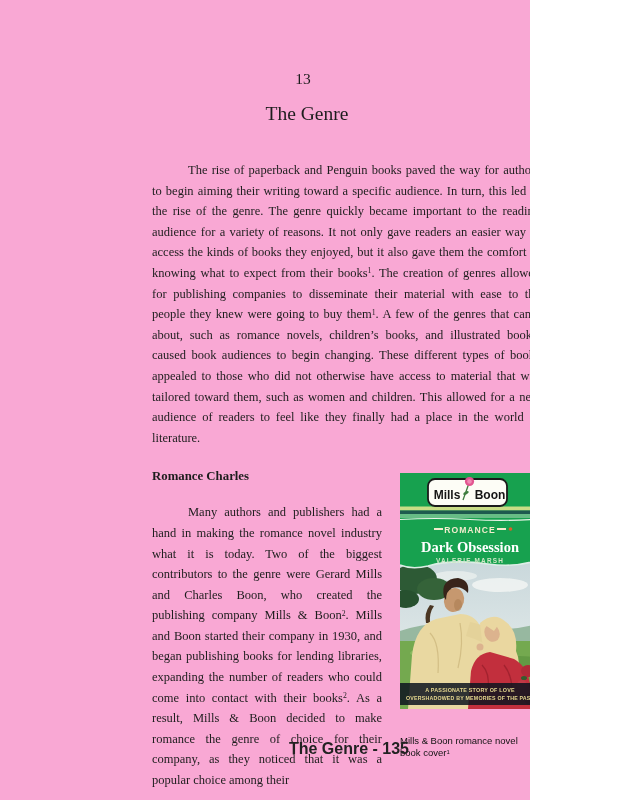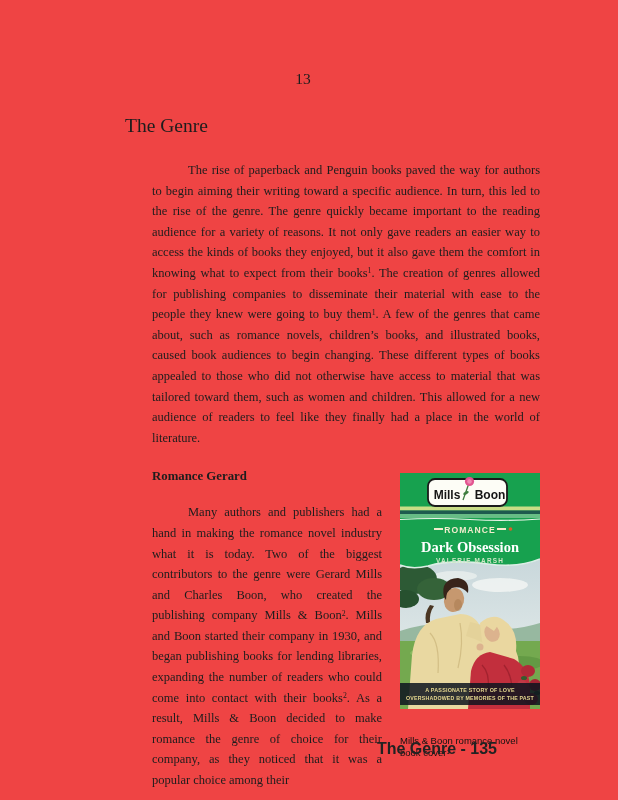--- a/index.html
+++ b/index.html
@@ -1,21 +1,21 @@
 <!DOCTYPE html>
 <html><head>
 <meta charset="utf-8">
 <style>
   html,body { margin:0; padding:0; background:#ffffff; }
   .page {
-    position:relative; width:618px; height:800px; background:#ef4444;
+    position:relative; width:530px; height:800px; background:#f9a8d4;
     font-family:"Liberation Serif","DejaVu Serif",serif; color:#1d1d1d; overflow:hidden;
   }
   .chapter-number { position:absolute; top:70px; left:109px; width:388px; text-align:center; font-size:15.5px; }
-  .doc-title { position:absolute; top:99px; left:109px; width:388px; font-size:19.5px; font-weight:normal; margin:16px; }
+  .doc-title { position:absolute; top:99px; left:109px; width:388px; text-align:center; font-size:19.5px; font-weight:normal; margin:4px; }
   .byline { position:absolute; top:124px; left:109px; width:388px; text-align:center; font-size:12px; }
   .content { position:absolute; top:160px; left:109px; width:388px;margin-left:43px; }
   .para { margin:0; font-size:12.5px; line-height:20.6px; text-align:justify; }
   .indent { text-indent:36px; }
   sup { font-size:0.62em; line-height:0; position:relative; top:-0.45em; vertical-align:baseline; }
   .section { margin-top:18px; }
   .section-heading { font-size:12.8px; line-height:20px; margin:0 0 16px 0; font-weight:bold; }
   figure.book-figure { float:right; width:158px; margin:7px 0 0 0; padding:0; }
   figure.book-figure svg { display:block; margin-left:18px; }
   figcaption {
@@ -131,19 +131,19 @@
             <text x="70" y="89.5" text-anchor="middle" font-size="6.4" font-weight="bold" letter-spacing="1.2" fill="#d2e8c8">VALERIE MARSH</text>
           </g>
         </svg>
 
         <figcaption>
           <div>Mills &amp; Boon romance novel</div>
           <div><span>book cover</span><sup>1</sup></div>
         </figcaption>
       </figure>
 
-      <h2 class="section-heading">Romance Gerard</h2>
+      <h2 class="section-heading">Romance Charles</h2>
       <p class="para indent"><span>Many authors and publishers had a hand in making the romance novel industry what it is today. Two of the biggest contributors to the genre were Gerard Mills and Charles Boon, who created the publishing company Mills &amp; Boon</span><sup>2</sup><span>. Mills and Boon started their company in 1930, and began publishing books for lending libraries, expanding the number of readers who could come into contact with their books</span><sup>2</sup><span>. As a result, Mills &amp; Boon decided to make romance the genre of choice for their company, as they noticed that it was a popular choice among their</span></p>
     </div>
   </div>
 
   <div class="footer">The Genre - 135</div>
 </div>
 
 </body></html>

